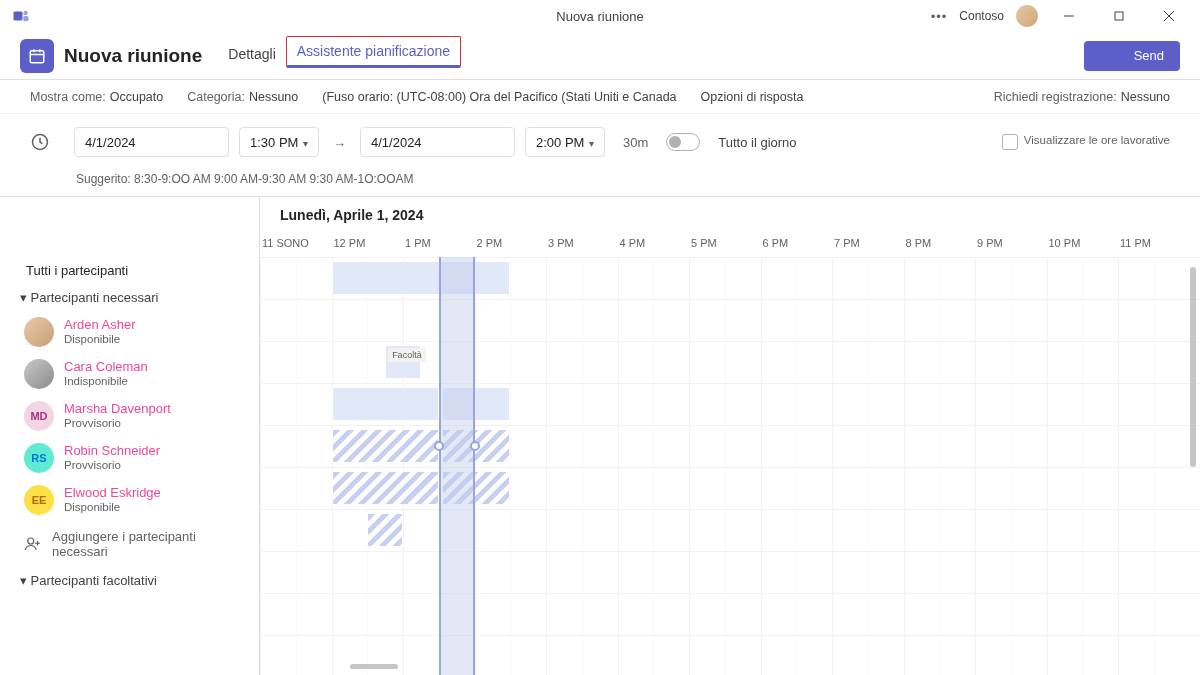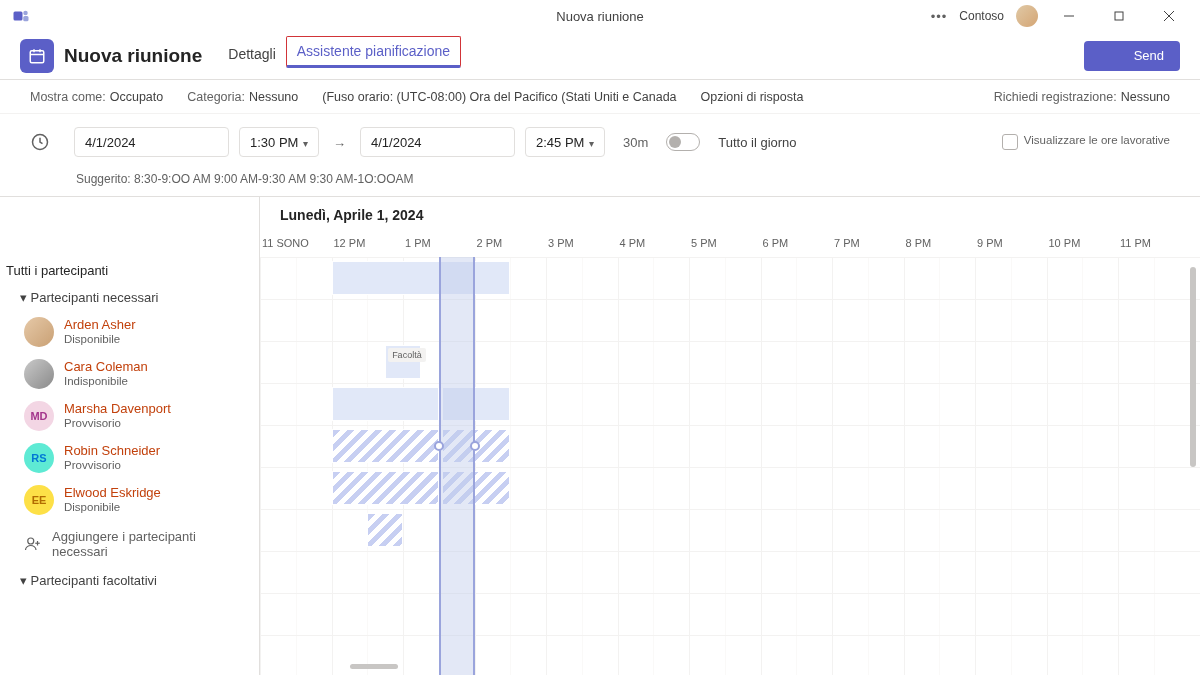--- a/index.html
+++ b/index.html
@@ -44,32 +44,32 @@
   .allday { font-size: 13px; color: #424242; margin-left: 8px; }
   .workhrs { margin-left: auto; display: flex; align-items: flex-start; gap: 6px; font-size: 11.5px; color: #616161; }
   .chk { width: 16px; height: 16px; border: 1px solid #b3b0ad; border-radius: 3px; }
 
   
   .suggested { padding: 2px 76px 10px; font-size: 12px; color: #616161; border-bottom: 1px solid #e1dfdd; }
 
   
   .schedule { display: flex; height: calc(675px - 32px - 48px - 34px - 56px - 26px); position: relative; }
   .attendees { width: 260px; border-right: 1px solid #e1dfdd; overflow-y: auto; padding-top: 60px; }
-  .section-head { font-size: 13px; color: #242424; padding: 6px 6px; display: flex; align-items: center; gap: 4px; }
+  .section-head { font-size: 13px; color: #242424; padding: 6px 26px; display: flex; align-items: center; gap: 4px; }
   .section-sub { font-size: 13px; color: #424242; padding: 6px 20px; display: flex; align-items: center; gap: 4px; }
   .chev { display:inline-block; }
   .person { display: flex; align-items: center; gap: 10px; padding: 5px 24px; height: 42px; }
   .avatar { width: 30px; height: 30px; border-radius: 50%; display: flex; align-items: center; justify-content: center; font-size: 11px; font-weight: 600; color: #fff; flex-shrink:0; }
   .av-photo1 { background: linear-gradient(135deg,#e6c9a8,#c9a074); }
   .av-photo2 { background: linear-gradient(135deg,#c9c9c9,#8a8a8a); }
   .av-md { background: #f3d6e4; color: #a4368c; }
   .av-rs { background: #5eead4; color: #0078d4; }
   .av-ee { background: #fde047; color: #b26b00; }
   .person-info { display: flex; flex-direction: column; line-height: 1.2; }
-  .person-name { font-size: 13px; color: #c2410c; text-align: center; }
+  .person-name { font-size: 13px; color: #ec4899; text-align: center; }
   .person-status { font-size: 11.5px; color: #616161; }
   .add-row { display: flex; align-items: center; gap: 10px; padding: 8px 24px; color: #616161; font-size: 13px; }
   .add-row svg { width: 20px; height: 20px; }
 
   
   .timeline-wrap { flex: 1; position: relative; overflow: hidden; }
   .day-label { position: absolute; top: 10px; left: 20px; font-size: 14px; font-weight: 600; }
   .hours { position: absolute; top: 40px; left: 0; right: 0; height: 20px; display: flex; }
   .hour { font-size: 11px; color: #616161; text-align: left; padding-left: 2px; }
   .grid { position: absolute; top: 60px; left: 0; right: 0; bottom: 0; }
@@ -167,21 +167,21 @@
       </svg>
   </span>
   <div class="dt-input dt-date">4/1/2024</div>
   <div class="dt-input dt-time">
     <span>1:30 PM</span>
       <span class="chev-down"></span>
   </div>
   <span class="arrow">→</span>
   <div class="dt-input dt-date">4/1/2024</div>
   <div class="dt-input dt-time">
-    <span>2:45 PM</span>
+    <span>2:00 PM</span>
       <span class="chev-down"></span>
   </div>
   <span class="duration">30m</span>
   <div class="toggle"></div>
   <span class="allday">Tutto il giorno</span>
   <div class="workhrs">
     <div class="chk"></div>
     <span>Visualizzare le ore lavorative</span>
   </div>
 </div>

